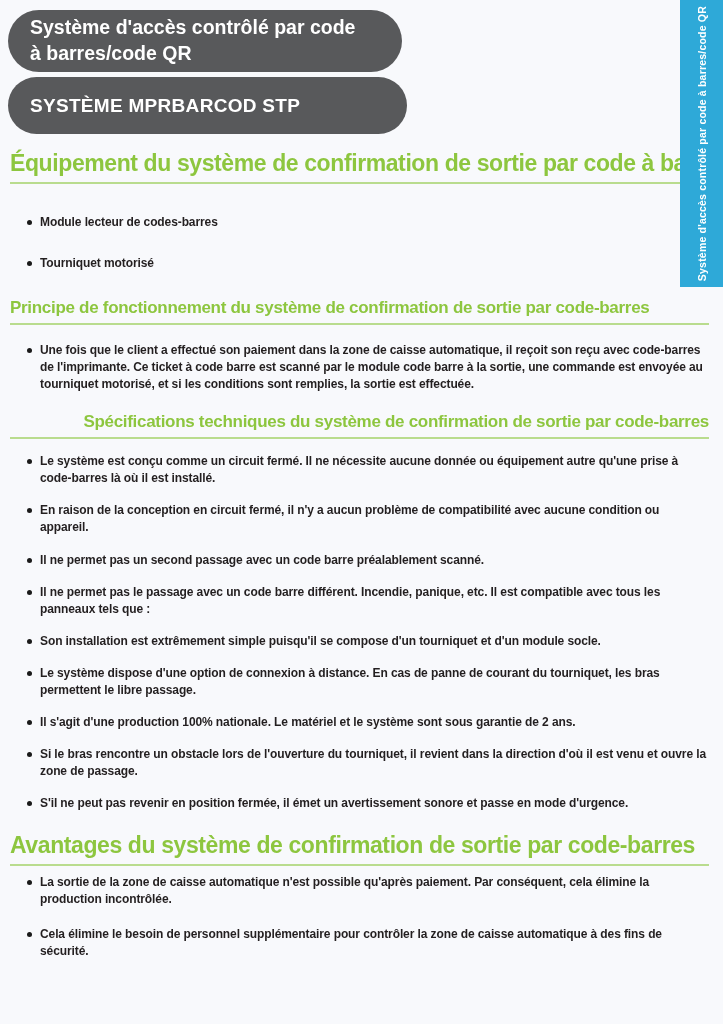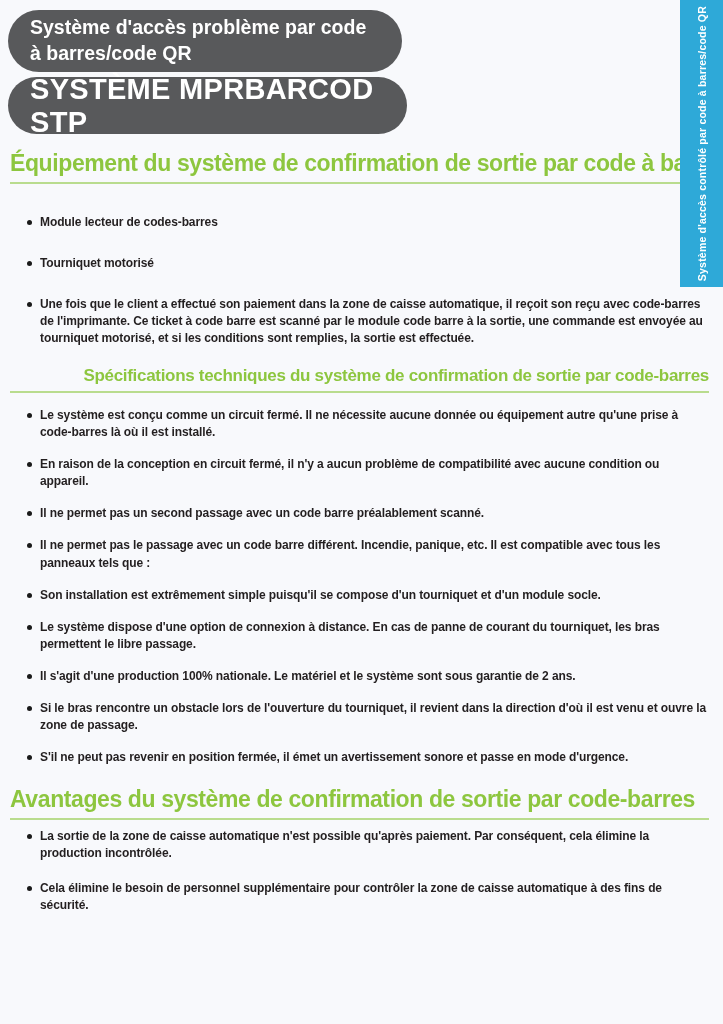--- a/index.html
+++ b/index.html
@@ -61,21 +61,21 @@
     font-size:19.5px;
     line-height:1.3;
     white-space:pre-line;
   }
   .pill-sub{
     margin:5px 0 0 8px;
     width:399px;
     height:57px;
     border-radius:30px;
     padding-left:22px;
-    font-size:29px;
+    font-size:19px;
     letter-spacing:0.3px;
   }
   
   .content{
     position:relative;
     padding:0 14px 0 10px;
   }
   .section-heading{
     color:var(--accent-green,#8dc63f);
     font-weight:bold;
@@ -124,36 +124,37 @@
 </style>
 </head>
 <body>
 
 <div class="page">
 
   <div class="sidebar-tab">
     <span class="vtext">Système d'accès contrôlé par code à barres/code QR</span>
   </div>
 
-  <div class="pill pill-title">Système d'accès problème par code
+  <div class="pill pill-title">Système d'accès contrôlé par code
 à barres/code QR</div>
 
   <div class="pill pill-sub">SYSTÈME MPRBARCOD STP</div>
 
   <div class="content">
 
     <section class="sec-equipement">
       <h2 class="section-heading h-large">Équipement du système de confirmation de sortie par code à barres</h2>
       <ul class="bullets">
           <li>Module lecteur de codes-barres</li>
           <li>Tourniquet motorisé</li>
         </ul>
     </section>
 
     <section class="sec-principe">
+      <h2 class="section-heading h-medium">Principe de fonctionnement du système de confirmation de sortie par code-barres</h2>
       <ul class="bullets">
           <li>Une fois que le client a effectué son paiement dans la zone de caisse automatique, il reçoit son reçu avec code-barres de l'imprimante. Ce ticket à code barre est scanné par le module code barre à la sortie, une commande est envoyée au tourniquet motorisé, et si les conditions sont remplies, la sortie est effectuée.</li>
         </ul>
     </section>
 
     <section class="sec-specs">
       <h2 class="section-heading h-medium">Spécifications techniques du système de confirmation de sortie par code-barres</h2>
       <ul class="bullets">
           <li>Le système est conçu comme un circuit fermé. Il ne nécessite aucune donnée ou équipement autre qu'une prise à code-barres là où il est installé.</li>
           <li>En raison de la conception en circuit fermé, il n'y a aucun problème de compatibilité avec aucune condition ou appareil.</li>

